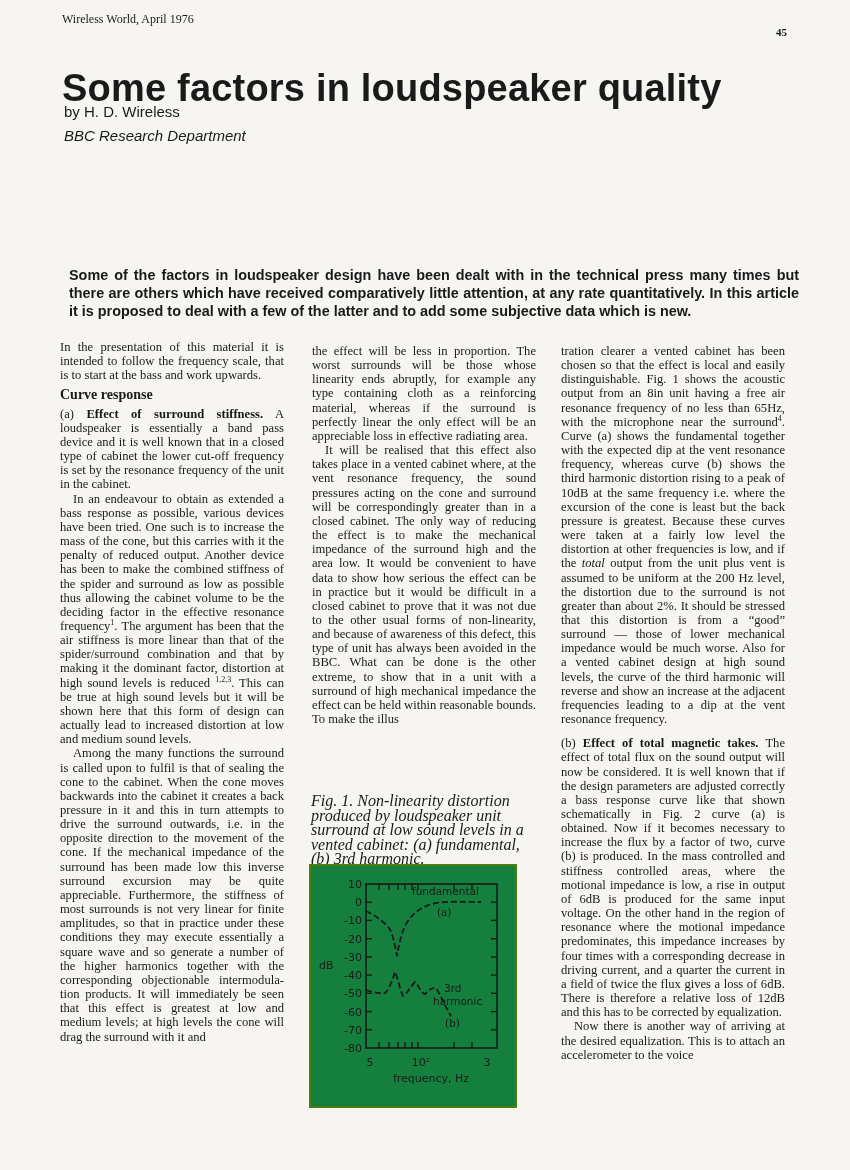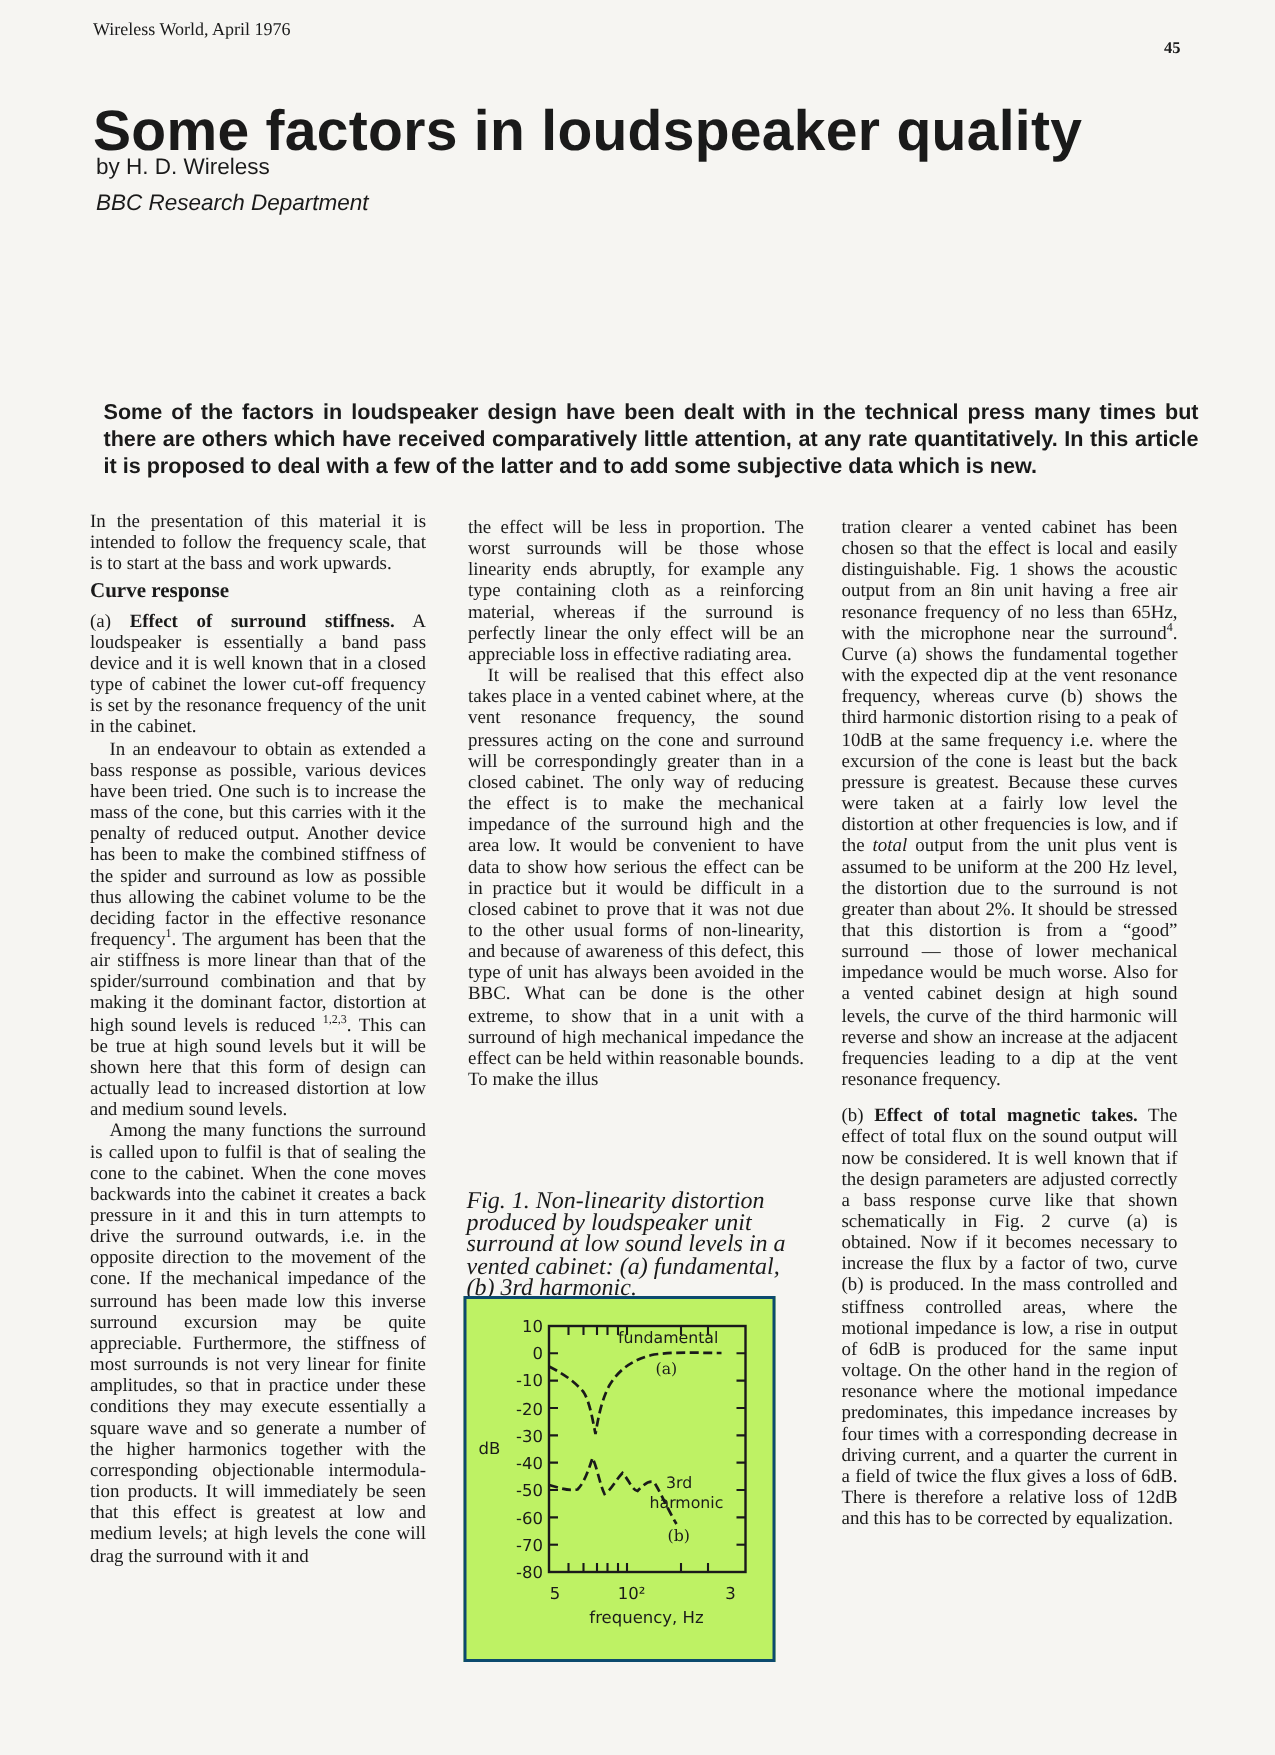--- a/index.html
+++ b/index.html
@@ -20,21 +20,21 @@
   }
   .col { position:absolute; width:224px; font-family:"Liberation Serif", serif; font-size:12.6px; line-height:14.15px; text-align:justify; hyphens:manual; }
   .col p { margin:0; }
   .col p.ind { text-indent:13px; }
   .col h3 { margin:6px 0 4px 0; font-size:14px; font-weight:bold; font-family:"Liberation Serif", serif; }
   .col .gap { height:10px; }
   .c1 { left:60px; top:340px; }
   .c2 { left:312px; top:344px; }
   .c3 { left:561px; top:344px; }
   .caption { position:absolute; left:311px; top:794px; width:220px; font-family:"Liberation Serif", serif; font-style:italic; font-size:16px; line-height:14.5px; }
-  .figbox { position:absolute; left:309px; top:864px; width:204px; height:240px; border:2px solid #0c4a6e; background:#bef264; }
+  .figbox { position:absolute; left:309px; top:864px; width:204px; height:240px; border:2px solid #4d7c0f; background:#15803d; }
   .figbox svg { position:absolute; left:0; top:0; }
   sup { font-size:8px; line-height:0; }
 </style>
 </head>
 <body>
 
 <div class="running-head">Wireless World, April 1976</div>
 <div class="page-num">45</div>
 
 <h1 class="title">Some factors in loudspeaker quality</h1>
@@ -145,13 +145,14 @@
 <div class="col c3">
   <p>
     <span>tration clearer a vented cabinet has been chosen so that the effect is local and easily distinguishable. Fig. 1 shows the acoustic output from an 8in unit having a free air resonance frequency of no less than 65Hz, with the microphone near the surround</span><sup>4</sup><span>. Curve (a) shows the fundamental together with the expect­ed dip at the vent resonance frequency, whereas curve (b) shows the third harmonic distortion rising to a peak of 10dB at the same frequency i.e. where the excursion of the cone is least but the back pressure is greatest. Because these curves were taken at a fairly low level the distortion at other frequencies is low, and if the </span><i>total</i><span> output from the unit plus vent is assumed to be uniform at the 200 Hz level, the distortion due to the surround is not greater than about 2%. It should be stressed that this distortion is from a “good” surround — those of lower mechanical impedance would be much worse. Also for a vented cabinet design at high sound levels, the curve of the third harmonic will reverse and show an increase at the adjacent frequencies leading to a dip at the vent resonance frequency.</span>
   </p>
   <div class="gap"></div>
   <p>
     <span>(b)</span>
     <b>Effect of total magnetic takes.</b>
     <span>The effect of total flux on the sound output will now be considered. It is well known that if the design parameters are adjusted correctly a bass response curve like that shown schematically in Fig. 2 curve (a) is obtained. Now if it becomes necessary to increase the flux by a factor of two, curve (b) is produced. In the mass controlled and stiffness controlled areas, where the motional impedance is low, a rise in output of 6dB is produced for the same input voltage. On the other hand in the region of resonance where the motional impe­dance predominates, this impedance increases by four times with a corre­sponding decrease in driving current, and a quarter the current in a field of twice the flux gives a loss of 6dB. There is therefore a relative loss of 12dB and this has to be corrected by equalization.</span>
   </p>
+  <p class="ind">Now there is another way of arriving at the desired equalization. This is to attach an accelerometer to the voice</p>
 </div>
 
 </body></html>

